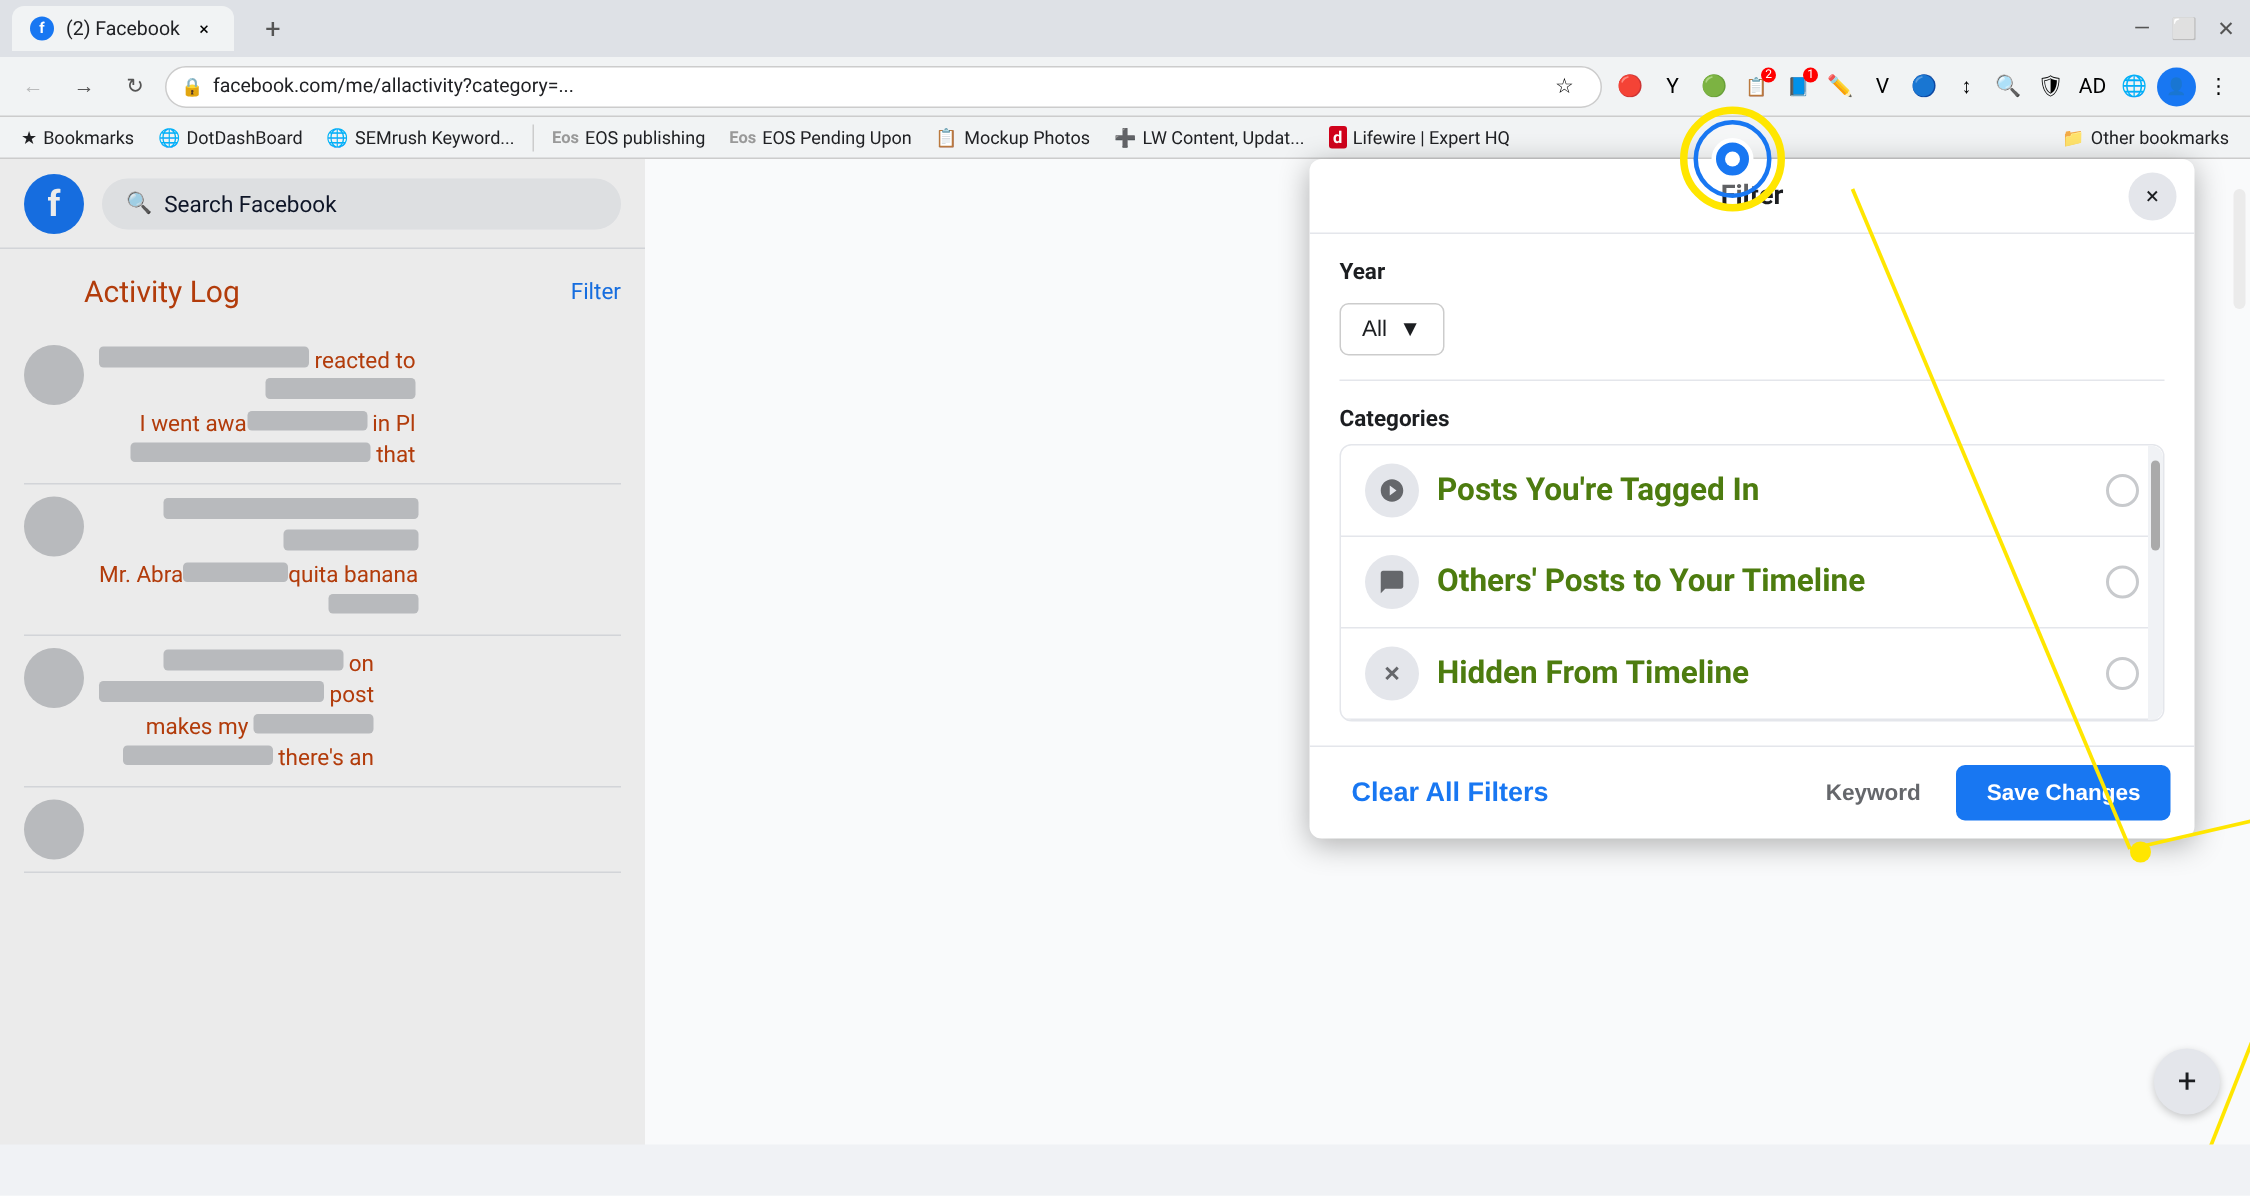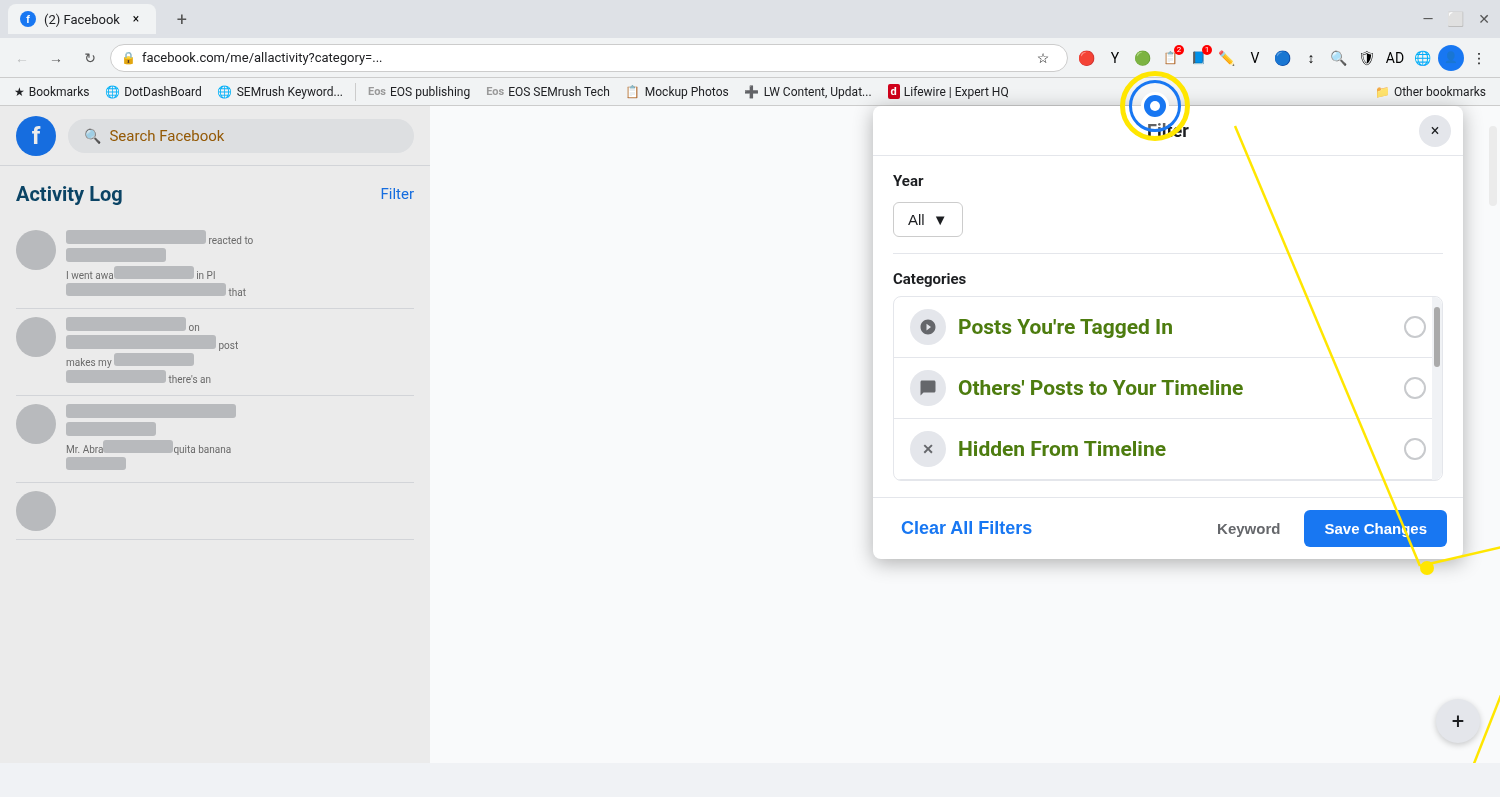--- a/index.html
+++ b/index.html
@@ -234,57 +234,59 @@
     .fb-search-box {
       display: flex;
       align-items: center;
       background: #f0f2f5;
       border-radius: 20px;
       padding: 8px 16px;
       gap: 8px;
       flex: 1;
     }
     .fb-search-icon { font-size: 14px; color: #65676b; }
-    .fb-search-text { font-size: 15px; color: #a16207; }
+    .fb-search-text { font-size: 15px; color: #0f172a; }
     .sidebar-content {
       padding: 16px;
     }
     .activity-log-header {
       display: flex;
       align-items: center;
       justify-content: space-between;
       margin-bottom: 16px;
     }
     .activity-log-title {
       font-size: 20px;
-      font-weight: 700;
-      color: #0c4a6e;
+      font-weight: 400;
+      color: #c2410c;
+      margin-left: 40px;
     }
     .filter-link {
       color: #1877f2;
       font-size: 15px;
       cursor: pointer;
     }
     .activity-item {
       display: flex;
       gap: 10px;
       padding: 8px 0;
       border-bottom: 1px solid #e4e6eb;
     }
     .activity-avatar {
       width: 40px;
       height: 40px;
       border-radius: 50%;
       background: #c8cacd;
       flex-shrink: 0;
     }
     .activity-text {
-      font-size: 10px;
-      color: #737373;
+      font-size: 15px;
+      color: #c2410c;
       line-height: 1.4;
+      text-align: right;
     }
     .activity-text .blurred {
       display: inline-block;
       background: #c8cacd;
       color: transparent;
       border-radius: 3px;
       user-select: none;
     }
 
     
@@ -539,21 +541,21 @@
       <span>🌐</span>
       <span>SEMrush Keyword...</span>
     </div>
     <div class="bookmark-sep"></div>
     <div class="bookmark-item">
       <span style="font-size:11px;font-weight:bold;color:#999;">Eos</span>
       <span>EOS publishing</span>
     </div>
     <div class="bookmark-item">
       <span style="font-size:11px;font-weight:bold;color:#999;">Eos</span>
-      <span>EOS SEMrush Tech</span>
+      <span>EOS Pending Upon</span>
     </div>
     <div class="bookmark-item">
       <span>📋</span>
       <span>Mockup Photos</span>
     </div>
     <div class="bookmark-item">
       <span>➕</span>
       <span>LW Content, Updat...</span>
     </div>
     <div class="bookmark-item">
@@ -589,33 +591,33 @@
         <div class="activity-text">
           <span class="blurred" style="width:140px;height:14px;display:inline-block;"> </span><span> reacted to</span><br>
           <span class="blurred" style="width:100px;height:14px;display:inline-block;"> </span><br>
           <span>I went awa</span><span class="blurred" style="width:80px;height:13px;display:inline-block;"> </span><span> in Pl</span><br>
           <span class="blurred" style="width:160px;height:13px;display:inline-block;"> </span><span> that</span>
         </div>
       </div>
       <div class="activity-item">
         <div class="activity-avatar"></div>
         <div class="activity-text">
+          <span class="blurred" style="width:170px;height:14px;display:inline-block;"> </span><br>
+          <span class="blurred" style="width:90px;height:14px;display:inline-block;"> </span><br>
+          <span>Mr. Abra</span><span class="blurred" style="width:70px;height:13px;display:inline-block;"> </span><span>quita banana</span><br>
+          <span class="blurred" style="width:60px;height:13px;display:inline-block;"> </span>
+        </div>
+      </div>
+      <div class="activity-item">
+        <div class="activity-avatar"></div>
+        <div class="activity-text">
           <span class="blurred" style="width:120px;height:14px;display:inline-block;"> </span><span> on</span><br>
           <span class="blurred" style="width:150px;height:14px;display:inline-block;"> </span><span> post</span><br>
           <span>makes my </span><span class="blurred" style="width:80px;height:13px;display:inline-block;"> </span><br>
           <span class="blurred" style="width:100px;height:13px;display:inline-block;"> </span><span> there's an</span>
-        </div>
-      </div>
-      <div class="activity-item">
-        <div class="activity-avatar"></div>
-        <div class="activity-text">
-          <span class="blurred" style="width:170px;height:14px;display:inline-block;"> </span><br>
-          <span class="blurred" style="width:90px;height:14px;display:inline-block;"> </span><br>
-          <span>Mr. Abra</span><span class="blurred" style="width:70px;height:13px;display:inline-block;"> </span><span>quita banana</span><br>
-          <span class="blurred" style="width:60px;height:13px;display:inline-block;"> </span>
         </div>
       </div>
       <div class="activity-item">
         <div class="activity-avatar"></div>
       </div>
     </div>
   </div>
 
   <div class="main-area" style="position:relative;">
 

